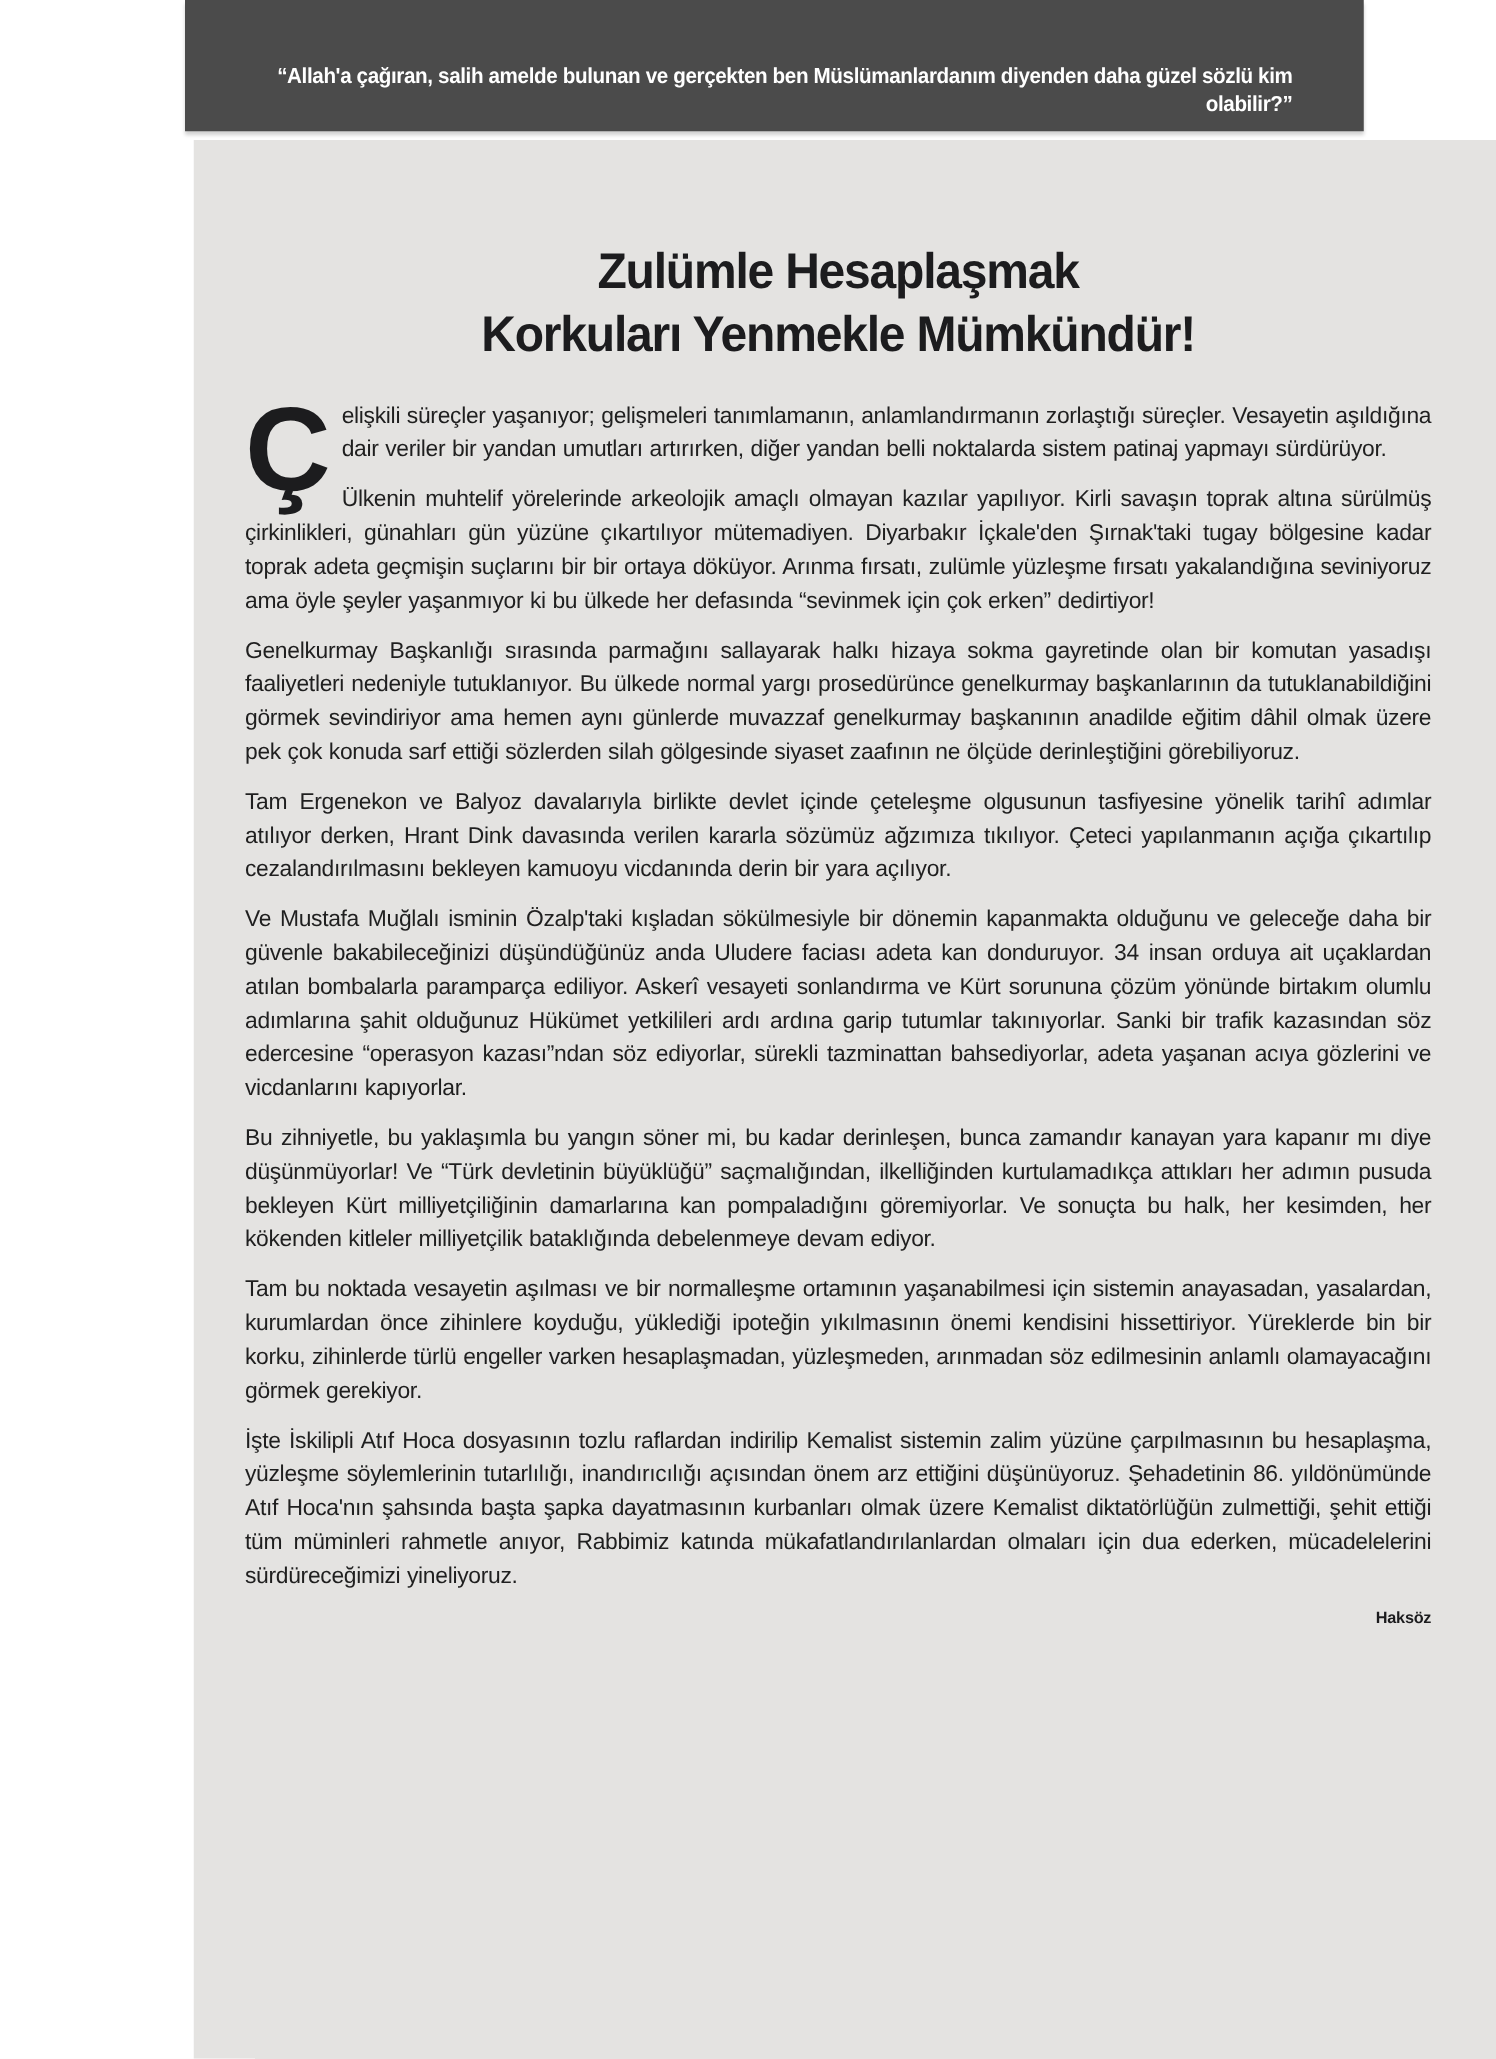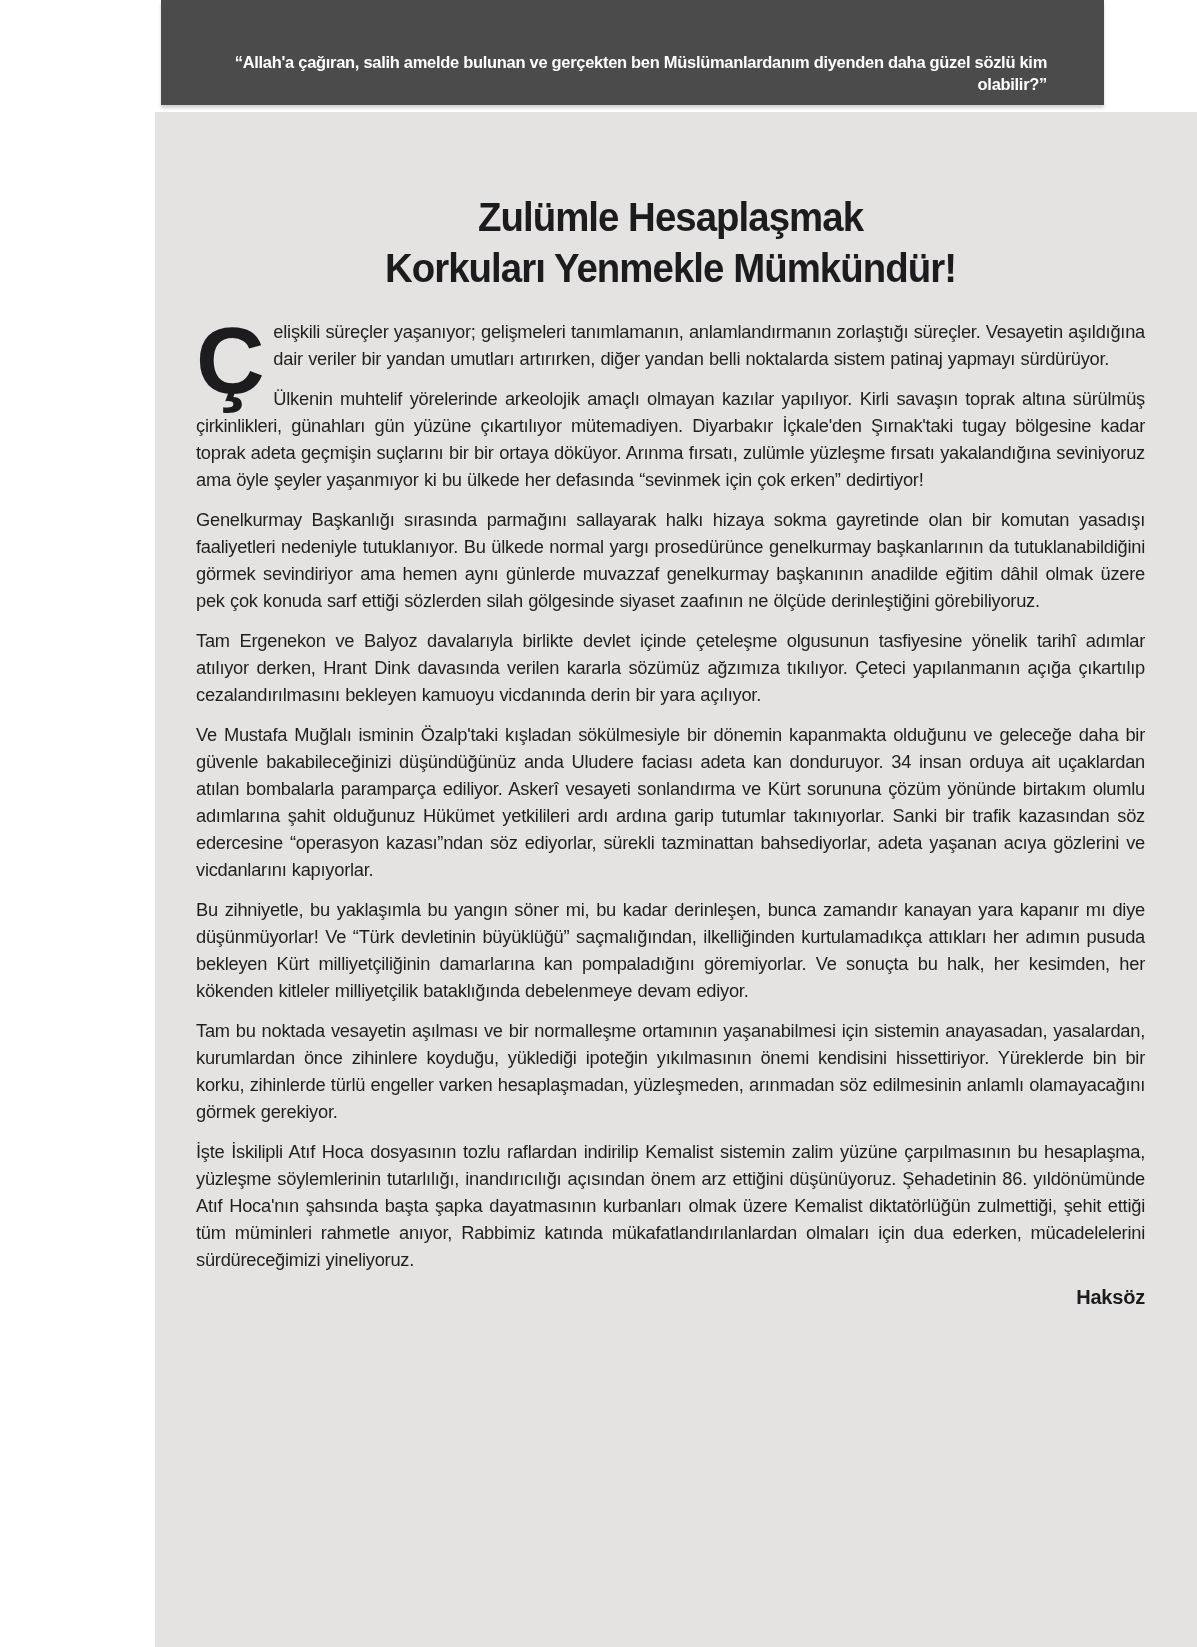--- a/index.html
+++ b/index.html
@@ -12,21 +12,21 @@
     width: 1197px;
     height: 1647px;
     position: relative;
     font-family: "Liberation Sans", sans-serif;
     -webkit-font-smoothing: antialiased;
   }
 
   
   .quote-band {
     position: absolute;
-    left: 161px;
+    left: 148px;
     top: 0;
     width: 943px;
     height: 105px;
     background: var(--band-bg, #4b4b4b);
     box-shadow: 0 3px 3px rgba(0,0,0,0.18);
   }
   .quote-inner {
     position: absolute;
     right: 57px;
     bottom: 9px;
@@ -95,21 +95,21 @@
     font-size: 95px;
     line-height: 74px;
     margin: 5px 9px 0 0;
     color: #1c1c1e;
   }
 
   .signature {
     margin-top: 4px;
     text-align: right;
     font-weight: bold;
-    font-size: 20px;
+    font-size: 13px;
     letter-spacing: -0.2px;
     color: #1c1c1e;
   }
 </style>
 </head>
 <body>
 
 <header class="quote-band">
   <div class="quote-inner">
     <span class="quote-text">“Allah'a çağıran, salih amelde bulunan ve gerçekten ben Müslümanlardanım diyenden daha güzel sözlü kim olabilir?”</span>

